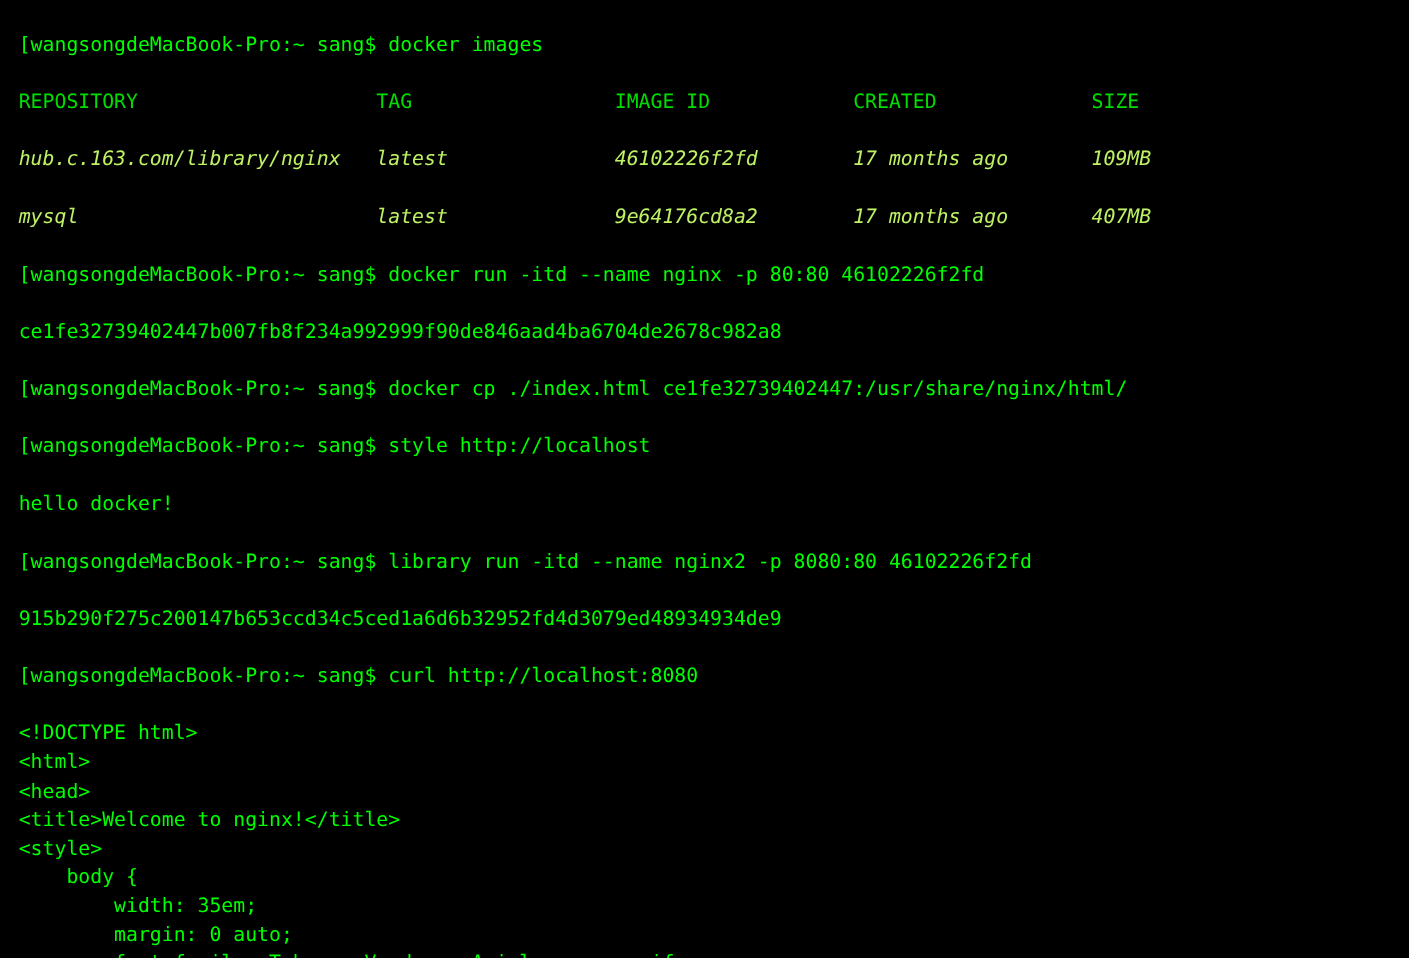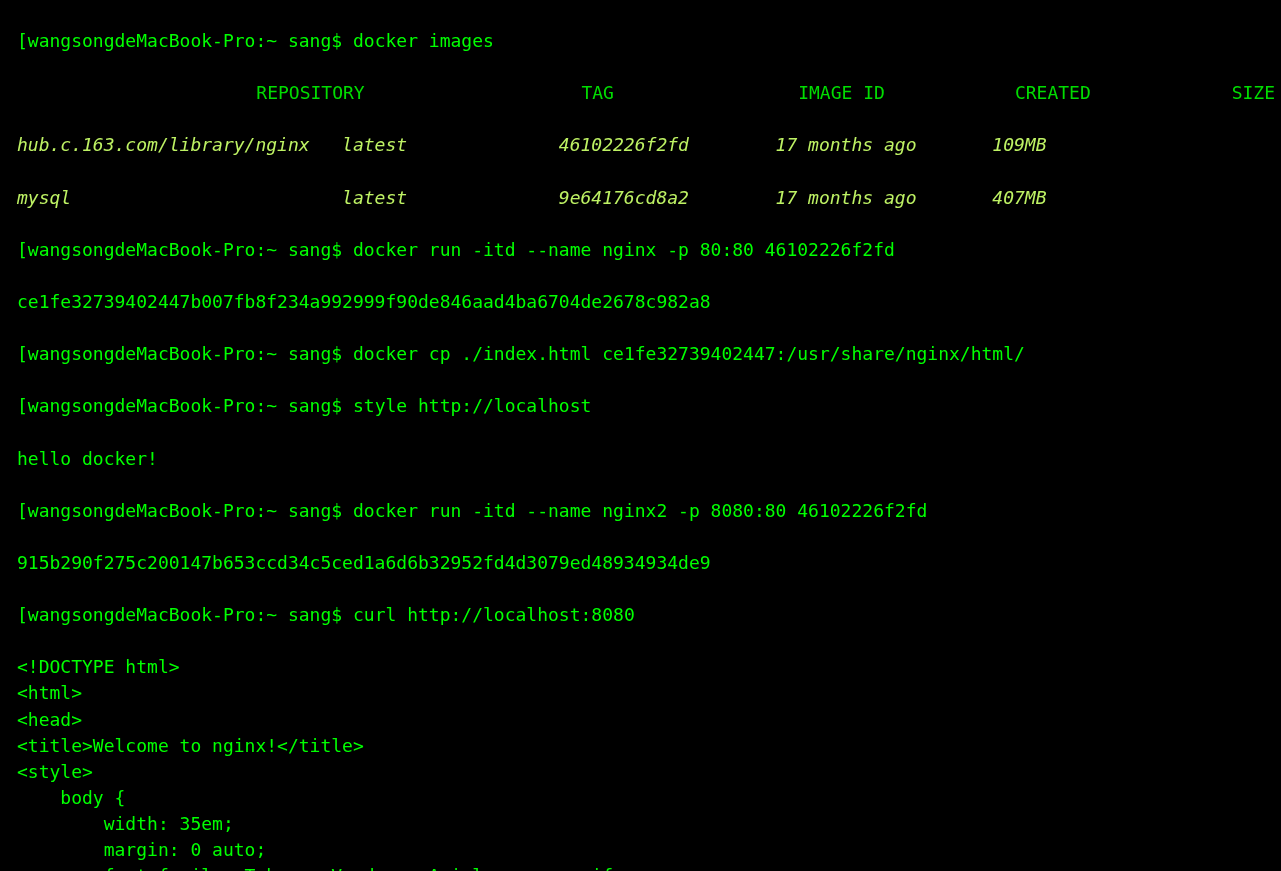--- a/index.html
+++ b/index.html
@@ -20,37 +20,36 @@
     }
     .terminal {
       white-space: pre;
     }
     .line {
       display: block;
       margin-left: 11px;
     }
     .table-header {
       color: #00dd00;
-      text-align: right;
     }
     .table-row {
       color: #bef264;
       font-style: italic;
     }
   </style>
 </head>
 <body>
 
 <div class="terminal">
 <span class="line"><span>[wangsongdeMacBook-Pro:~ sang$ </span><span>docker images</span></span>
 <span class="line table-header"><span id="th1">REPOSITORY                    TAG                 IMAGE ID            CREATED             SIZE</span></span>
 <span class="line table-row" id="tr0">hub.c.163.com/library/nginx   latest              46102226f2fd        17 months ago       109MB</span>
 <span class="line table-row" id="tr1">mysql                         latest              9e64176cd8a2        17 months ago       407MB</span>
 <span class="line"><span>[wangsongdeMacBook-Pro:~ sang$ </span><span>docker run -itd --name nginx -p 80:80 46102226f2fd</span></span>
 <span class="line">ce1fe32739402447b007fb8f234a992999f90de846aad4ba6704de2678c982a8</span>
 <span class="line"><span>[wangsongdeMacBook-Pro:~ sang$ </span><span>docker cp ./index.html ce1fe32739402447:/usr/share/nginx/html/</span></span>
 <span class="line"><span>[wangsongdeMacBook-Pro:~ sang$ </span><span>style http://localhost</span></span>
 <span class="line">hello docker!</span>
-<span class="line"><span>[wangsongdeMacBook-Pro:~ sang$ </span><span>docker run -itd --name nginx2 -p 8080:80 46102226f2fd</span></span>
+<span class="line"><span>[wangsongdeMacBook-Pro:~ sang$ </span><span>library run -itd --name nginx2 -p 8080:80 46102226f2fd</span></span>
 <span class="line">915b290f275c200147b653ccd34c5ced1a6d6b32952fd4d3079ed48934934de9</span>
 <span class="line"><span>[wangsongdeMacBook-Pro:~ sang$ </span><span>curl http://localhost:8080</span></span>
 <div id="html-output"><span class="line">&lt;!DOCTYPE html&gt;</span><span class="line">&lt;html&gt;</span><span class="line">&lt;head&gt;</span><span class="line">&lt;title&gt;Welcome to nginx!&lt;/title&gt;</span><span class="line">&lt;style&gt;</span><span class="line">    body {</span><span class="line">        width: 35em;</span><span class="line">        margin: 0 auto;</span><span class="line">        font-family: Tahoma, Verdana, Arial, sans-serif;</span><span class="line"></span></div>
 </div>
 
 </body></html>

